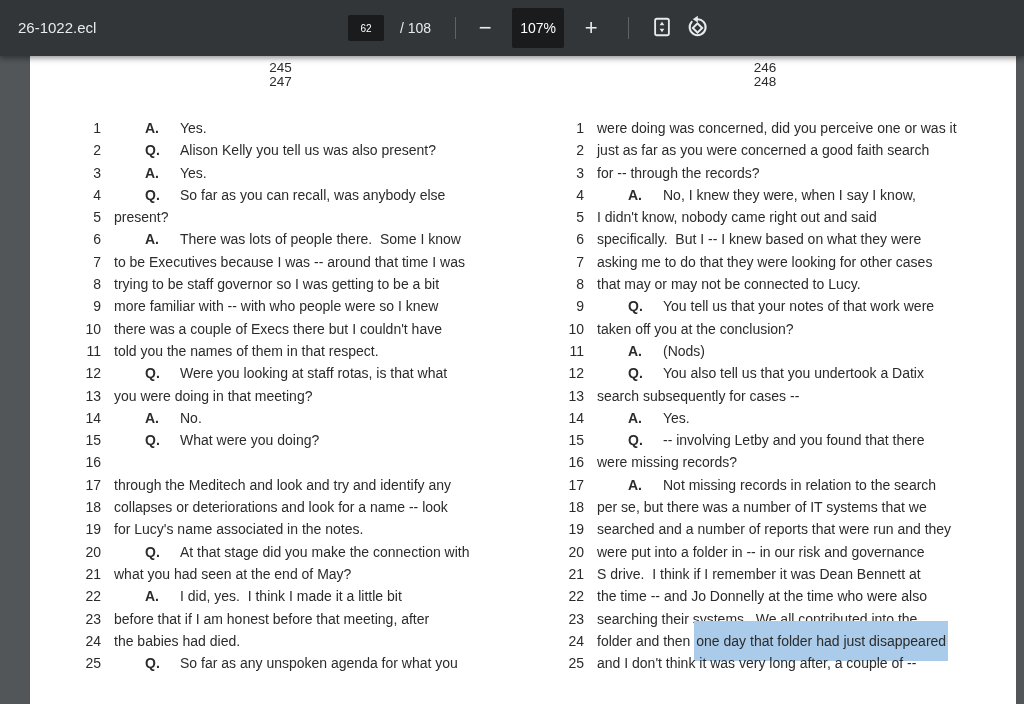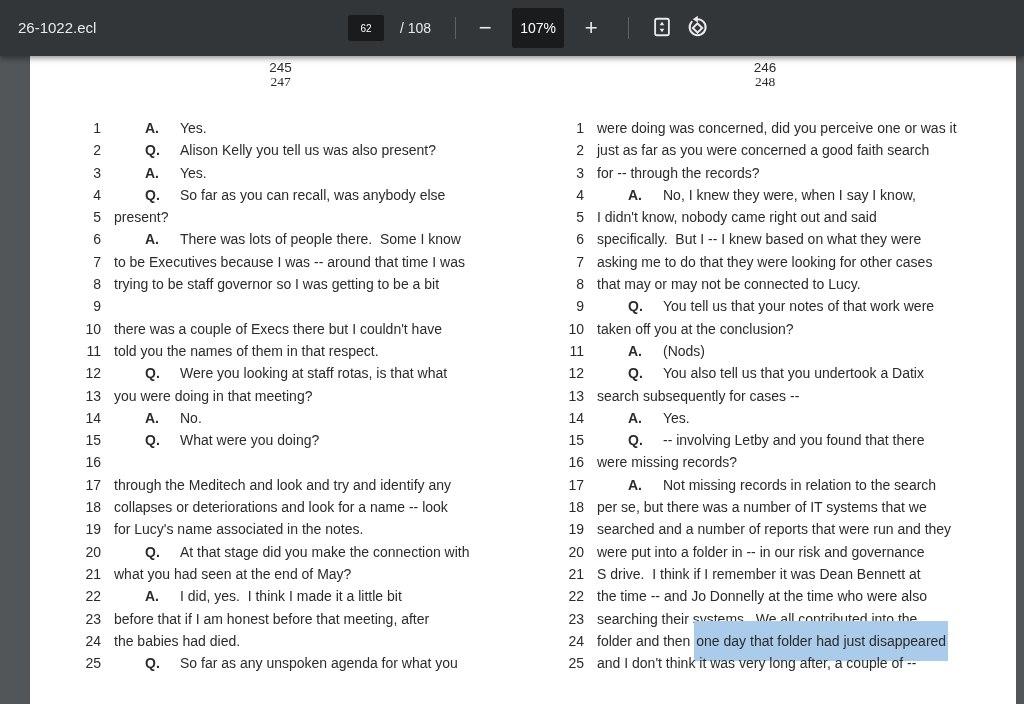--- a/index.html
+++ b/index.html
@@ -56,21 +56,21 @@
   .lines { position: absolute; left: 0; right: 0; top: 61px; }
   .tl { display: flex; height: 22.3px; line-height: 22.3px; white-space: pre; }
   .page-left  .tl { padding-left: 27px; }
   .page-right .tl { padding-left: 32px; }
   .ln { text-align: right; flex: none; }
   .page-left  .ln { width: 44px; }
   .page-right .ln { width: 38px; }
   .lc { margin-left: 13px; }
   .sp { display: inline-block; margin-left: 31px; width: 35px; font-weight: bold; }
   .hl { background: var(--hl, #aacbe9); padding: 12px 2px; }
-  .page-footer { text-align: center; font-size: 13.5px; margin-top: -1px; font-family: Liberation Serif, serif; }
+  .page-footer { text-align: center; font-size: 13.5px; margin-top: -1px; }
 </style>
 </head>
 <body>
 
 <div class="toolbar">
   <span class="filename">26-1022.ecl</span>
   <div class="controls">
     <input class="page-box" value="62" style="">
     <span class="page-total">/ 108</span>
     <div class="sep"></div>
@@ -104,21 +104,21 @@
     <div class="page-header">245</div>
     <div class="lines">
         <div class="tl"><span class="ln">1</span><span class="lc"><b class="sp">A.</b><span>Yes.</span></span></div>
         <div class="tl"><span class="ln">2</span><span class="lc"><b class="sp">Q.</b><span>Alison Kelly you tell us was also present?</span></span></div>
         <div class="tl"><span class="ln">3</span><span class="lc"><b class="sp">A.</b><span>Yes.</span></span></div>
         <div class="tl"><span class="ln">4</span><span class="lc"><b class="sp">Q.</b><span>So far as you can recall, was anybody else</span></span></div>
         <div class="tl"><span class="ln">5</span><span class="lc"><span>present?</span></span></div>
         <div class="tl"><span class="ln">6</span><span class="lc"><b class="sp">A.</b><span>There was lots of people there.  Some I know</span></span></div>
         <div class="tl"><span class="ln">7</span><span class="lc"><span>to be Executives because I was -- around that time I was</span></span></div>
         <div class="tl"><span class="ln">8</span><span class="lc"><span>trying to be staff governor so I was getting to be a bit</span></span></div>
-        <div class="tl"><span class="ln">9</span></div>
+        <div class="tl"><span class="ln">9</span><span class="lc"><span>more familiar with -- with who people were so I knew</span></span></div>
         <div class="tl"><span class="ln">10</span><span class="lc"><span>there was a couple of Execs there but I couldn't have</span></span></div>
         <div class="tl"><span class="ln">11</span><span class="lc"><span>told you the names of them in that respect.</span></span></div>
         <div class="tl"><span class="ln">12</span><span class="lc"><b class="sp">Q.</b><span>Were you looking at staff rotas, is that what</span></span></div>
         <div class="tl"><span class="ln">13</span><span class="lc"><span>you were doing in that meeting?</span></span></div>
         <div class="tl"><span class="ln">14</span><span class="lc"><b class="sp">A.</b><span>No.</span></span></div>
         <div class="tl"><span class="ln">15</span><span class="lc"><b class="sp">Q.</b><span>What were you doing?</span></span></div>
         <div class="tl"><span class="ln">16</span></div>
         <div class="tl"><span class="ln">17</span><span class="lc"><span>through the Meditech and look and try and identify any</span></span></div>
         <div class="tl"><span class="ln">18</span><span class="lc"><span>collapses or deteriorations and look for a name -- look</span></span></div>
         <div class="tl"><span class="ln">19</span><span class="lc"><span>for Lucy's name associated in the notes.</span></span></div>

